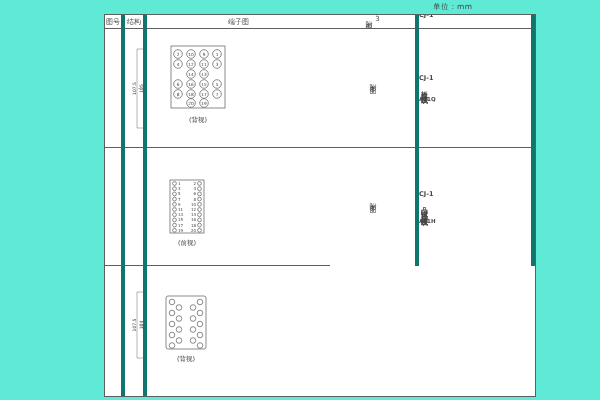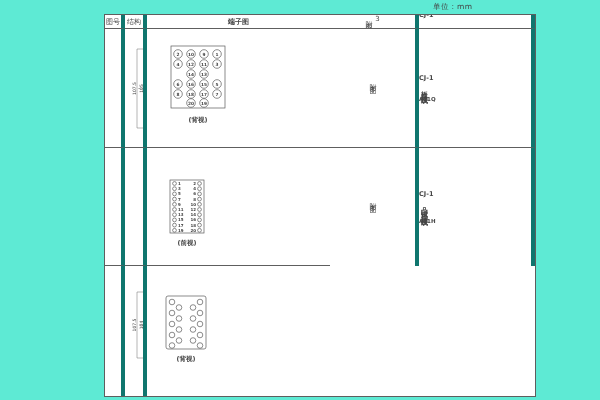--- a/index.html
+++ b/index.html
@@ -4,21 +4,21 @@
 <style>
   * { margin:0; padding:0; box-sizing:border-box; }
   html,body { width:600px; height:400px; background:#ffffff; overflow:hidden;
     font-family:"DejaVu Sans","Liberation Sans",sans-serif; color:#3d3d3d; }
   .page { position:relative; width:600px; height:400px; background:#5eead4; }
   .units { position:absolute; left:433px; top:2px; font-size:7.5px; color:#444; letter-spacing:0.5px; }
   .tbl { position:absolute; left:104px; top:14px; width:432px; border:1px solid #5e5e5e;
     display:grid; grid-template-columns:20px 22px 183px 89px 116px;
     grid-template-rows:14px 119px 118px 130px; background:#fff; }
   .c { border-right:4px solid #0f766e; border-bottom:1px solid #5e5e5e; overflow:hidden; }
-  .lastcol { border-right:none;font-weight:bold; }
+  .lastcol { border-right:none; }
   .lastrow { border-bottom:none; }
   .hc { display:flex; align-items:center; justify-content:center; font-size:7px; color:#444; white-space:nowrap; }
   .figc { display:flex; align-items:center; justify-content:center; }
   .fig { writing-mode:vertical-lr; text-orientation:upright; font-size:7px; letter-spacing:4px; color:#444; }
   .strc { display:flex; flex-direction:column; align-items:flex-start; justify-content:center; gap:3px;font-weight:bold; }
   .model { font-size:6.5px; color:#444; }
   .stype { writing-mode:vertical-lr; text-orientation:upright; font-size:7px; letter-spacing:2px; color:#444; }
   .scode { font-size:5.5px; color:#444; }
   svg { display:block; }
   svg text { font-family:"DejaVu Sans","Liberation Sans",sans-serif; fill:#444; }

